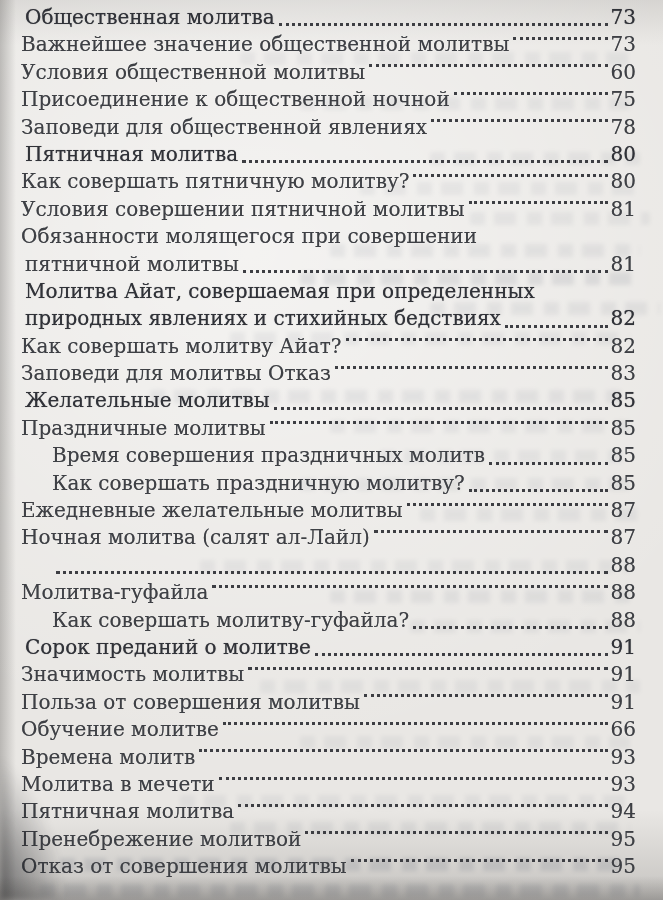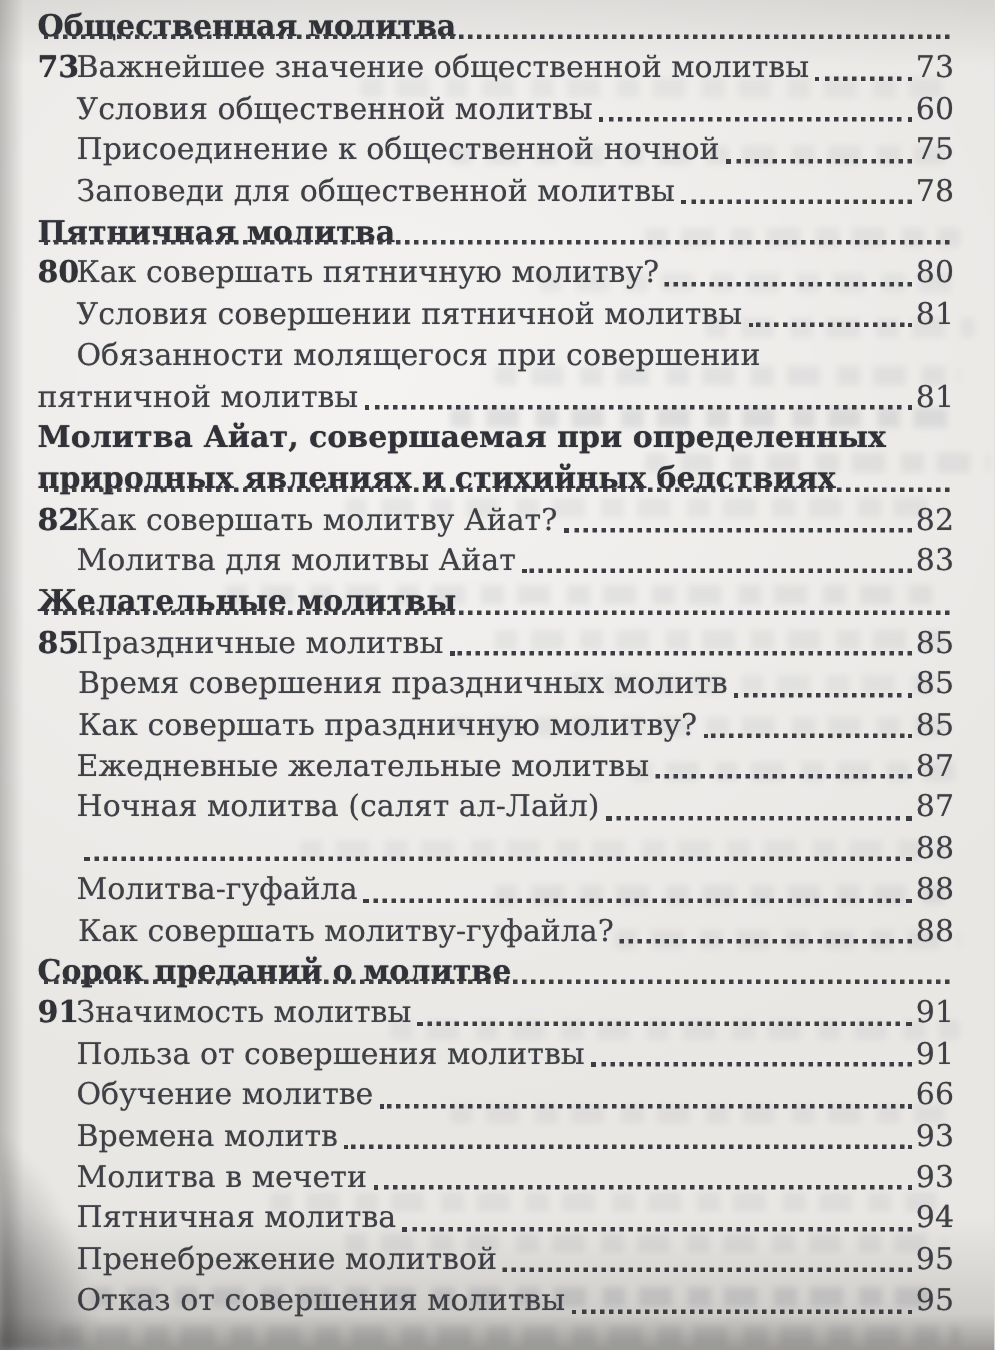--- a/index.html
+++ b/index.html
@@ -57,23 +57,23 @@
     color: #3e4045;
     font-size: 20px;
   }
   .row {
     display: flex;
     height: 27.4px;
     line-height: 27.4px;
     text-shadow: 0 0 0.6px rgba(62,64,69,0.55);
   }
   .row.level0 { padding-left: 25px; }
-  .row.level1 { padding-left: 51px; }
+  .row.level1 { padding-left: 21px; align-items: center; }
   .row.level2 { padding-left: 52px; }
-  .row.bold   { font-weight: bold; color: #303238; text-shadow: 0 0 0.7px rgba(40,42,48,0.7); flex-direction: column; }
+  .row.bold   { font-weight: normal; color: #303238; text-shadow: 0 0 0.7px rgba(40,42,48,0.7); }
   .title   { white-space: nowrap; }
   .leader  { flex: 1 1 auto; position: relative; margin: 0 3px 0 4px; min-width: 12px; }
   .leader::after {
     content: "";
     position: absolute; left: 0; right: 0; bottom: 5px;
     border-bottom: 3px dotted #3d3e43;
   }
   .pagenum { white-space: nowrap; }
 </style>
 </head>
@@ -122,21 +122,21 @@
         <span class="title">Условия общественной молитвы</span>
         <span class="leader"></span>
         <span class="pagenum">60</span>
       </div>
       <div class="row level1">
         <span class="title">Присоединение к общественной ночной</span>
         <span class="leader"></span>
         <span class="pagenum">75</span>
       </div>
       <div class="row level1">
-        <span class="title">Заповеди для общественной молитвы</span>
+        <span class="title">Заповеди для общественной явлениях</span>
         <span class="leader"></span>
         <span class="pagenum">78</span>
       </div>
       <div class="row level0 bold">
         <span class="title">Пятничная молитва</span>
         <span class="leader"></span>
         <span class="pagenum">80</span>
       </div>
       <div class="row level1">
         <span class="title">Как совершать пятничную молитву?</span>
@@ -163,21 +163,21 @@
         <span class="title">природных явлениях и стихийных бедствиях</span>
         <span class="leader"></span>
         <span class="pagenum">82</span>
       </div>
       <div class="row level1">
         <span class="title">Как совершать молитву Айат?</span>
         <span class="leader"></span>
         <span class="pagenum">82</span>
       </div>
       <div class="row level1">
-        <span class="title">Молитва для молитвы Айат</span>
+        <span class="title">Заповеди для молитвы Отказ</span>
         <span class="leader"></span>
         <span class="pagenum">83</span>
       </div>
       <div class="row level0 bold">
         <span class="title">Желательные молитвы</span>
         <span class="leader"></span>
         <span class="pagenum">85</span>
       </div>
       <div class="row level1">
         <span class="title">Праздничные молитвы</span>

